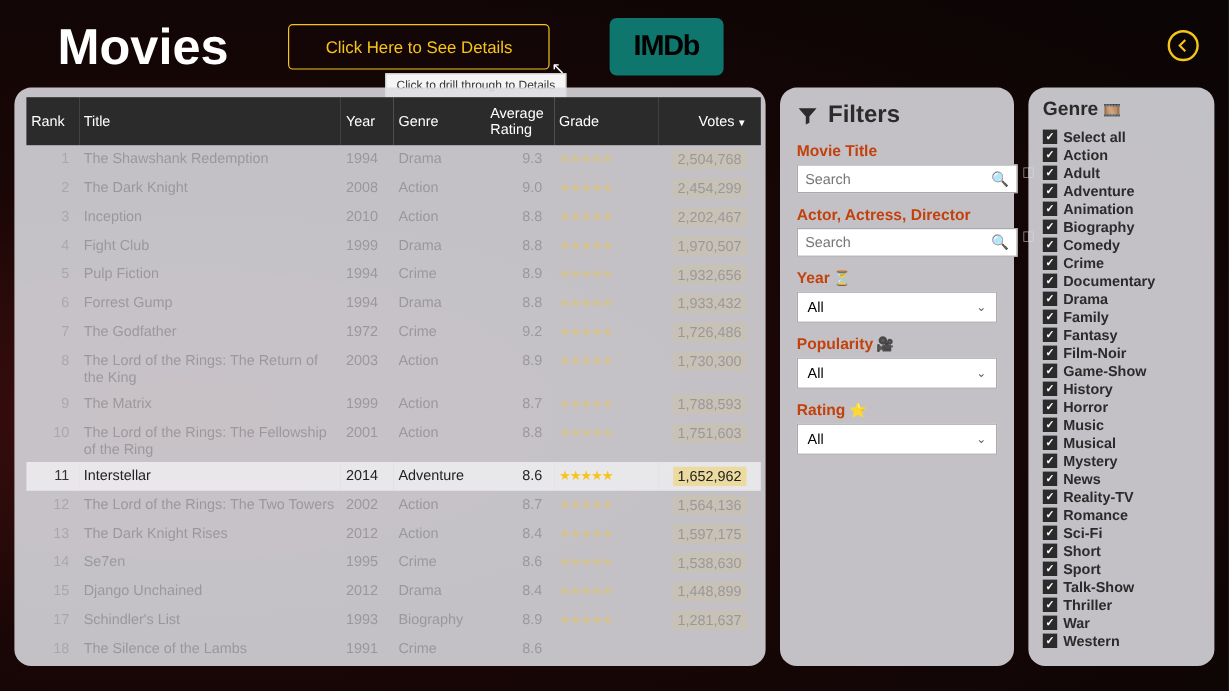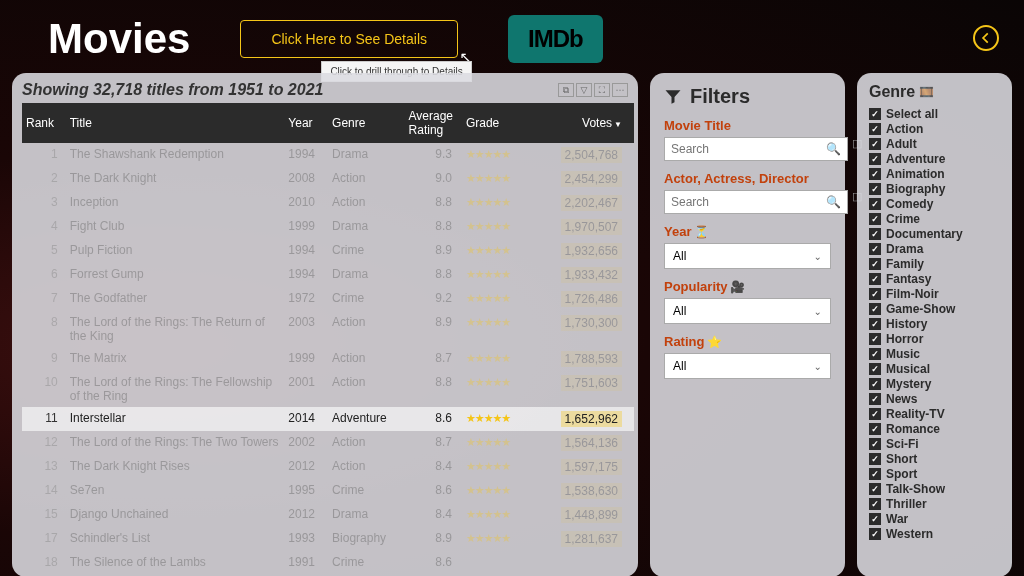--- a/index.html
+++ b/index.html
@@ -77,29 +77,20 @@
   <div class="back-btn">
     <svg viewBox="0 0 24 24">
         <path d="M15 4l-8 8 8 8" stroke="#f5c518" stroke-width="3" fill="none"></path>
       </svg>
   </div>
 </div>
 
 <div class="panels">
 
   <div class="panel table-panel">
-    <div class="table-header">
-      <div class="showing">Showing 32,718 titles from 1951 to 2021</div>
-      <div class="tbl-icons">
-        <span>⧉</span>
-        <span>▽</span>
-        <span>⛶</span>
-        <span>⋯</span>
-      </div>
-    </div>
     <table>
       <thead>
         <tr>
           <th>Rank</th>
           <th>Title</th>
           <th>Year</th>
           <th>Genre</th>
           <th>Average Rating</th>
           <th>Grade</th>
           <th><span>Votes</span><span class="sort-ic">▼</span></th>

